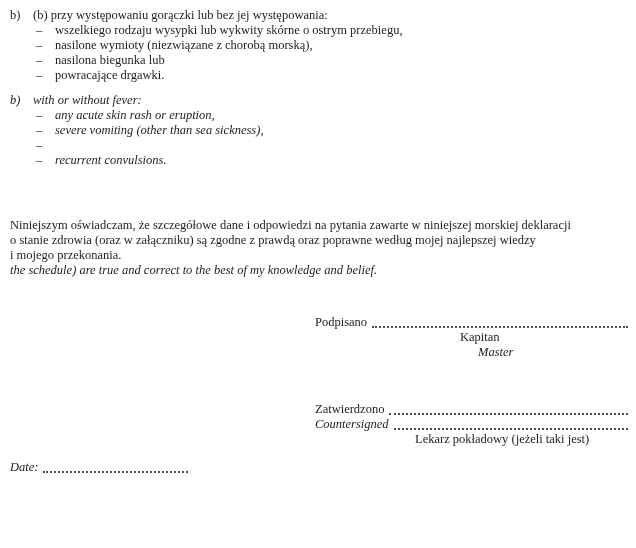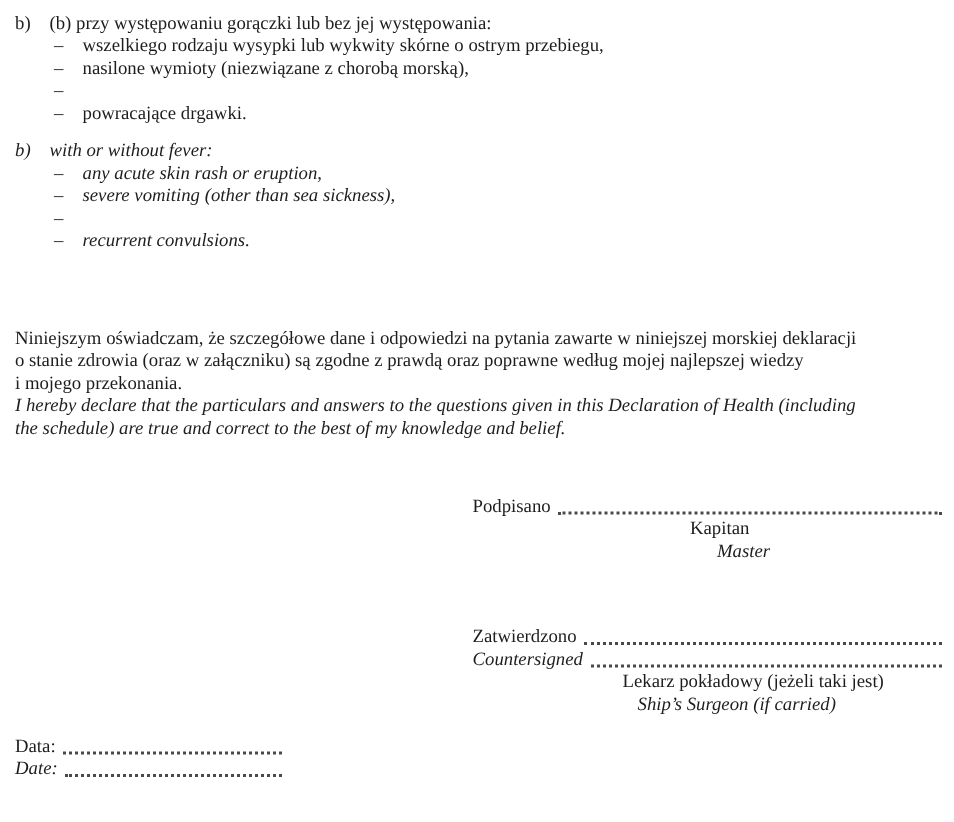--- a/index.html
+++ b/index.html
@@ -65,20 +65,21 @@
     <div class="row item-row">
       <span class="dash">–</span>
       <span>wszelkiego rodzaju wysypki lub wykwity skórne o ostrym przebiegu,</span>
     </div>
     <div class="row item-row">
       <span class="dash">–</span>
       <span>nasilone wymioty (niezwiązane z chorobą morską),</span>
     </div>
     <div class="row item-row">
       <span class="dash">–</span>
+      <span>nasilona biegunka lub</span>
     </div>
     <div class="row item-row">
       <span class="dash">–</span>
       <span>powracające drgawki.</span>
     </div>
   </section>
 
   <section class="clause-en italic">
     <div class="row">
       <span class="intro-label">b)</span>
@@ -98,21 +99,20 @@
     <div class="row item-row">
       <span class="dash">–</span>
       <span>recurrent convulsions.</span>
     </div>
   </section>
 
   <section class="declaration">
     <div class="decl-line">Niniejszym oświadczam, że szczegółowe dane i odpowiedzi na pytania zawarte w niniejszej morskiej deklaracji</div>
     <div class="decl-line">o stanie zdrowia (oraz w załączniku) są zgodne z prawdą oraz poprawne według mojej najlepszej wiedzy</div>
     <div class="decl-line">i mojego przekonania.</div>
-    <div class="decl-line italic">I hereby declare that the particulars and answers to the questions given in this Declaration of Health (including</div>
     <div class="decl-line italic">the schedule) are true and correct to the best of my knowledge and belief.</div>
   </section>
 
   <section class="sig-block">
     <div class="sig-row">
       <span>Podpisano</span>
       <span class="leader"></span>
     </div>
     <div class="role-line role-pl-1">Kapitan</div>
     <div class="role-line role-en-1 italic">Master</div>
@@ -121,27 +121,22 @@
   <section class="sig-block sig-block-2">
     <div class="sig-row">
       <span>Zatwierdzono</span>
       <span class="leader"></span>
     </div>
     <div class="sig-row italic">
       <span>Countersigned</span>
       <span class="leader"></span>
     </div>
     <div class="role-line role-pl-2">Lekarz pokładowy (jeżeli taki jest)</div>
-    <div class="role-line role-en-2 italic">Ship’s Surgeon (if carried)</div>
   </section>
 
   <section class="date-block">
-    <div class="sig-row">
-      <span>Data:</span>
-      <span class="leader"></span>
-    </div>
     <div class="sig-row italic">
       <span>Date:</span>
       <span class="leader"></span>
     </div>
   </section>
 
 </div>
 
 </body></html>

